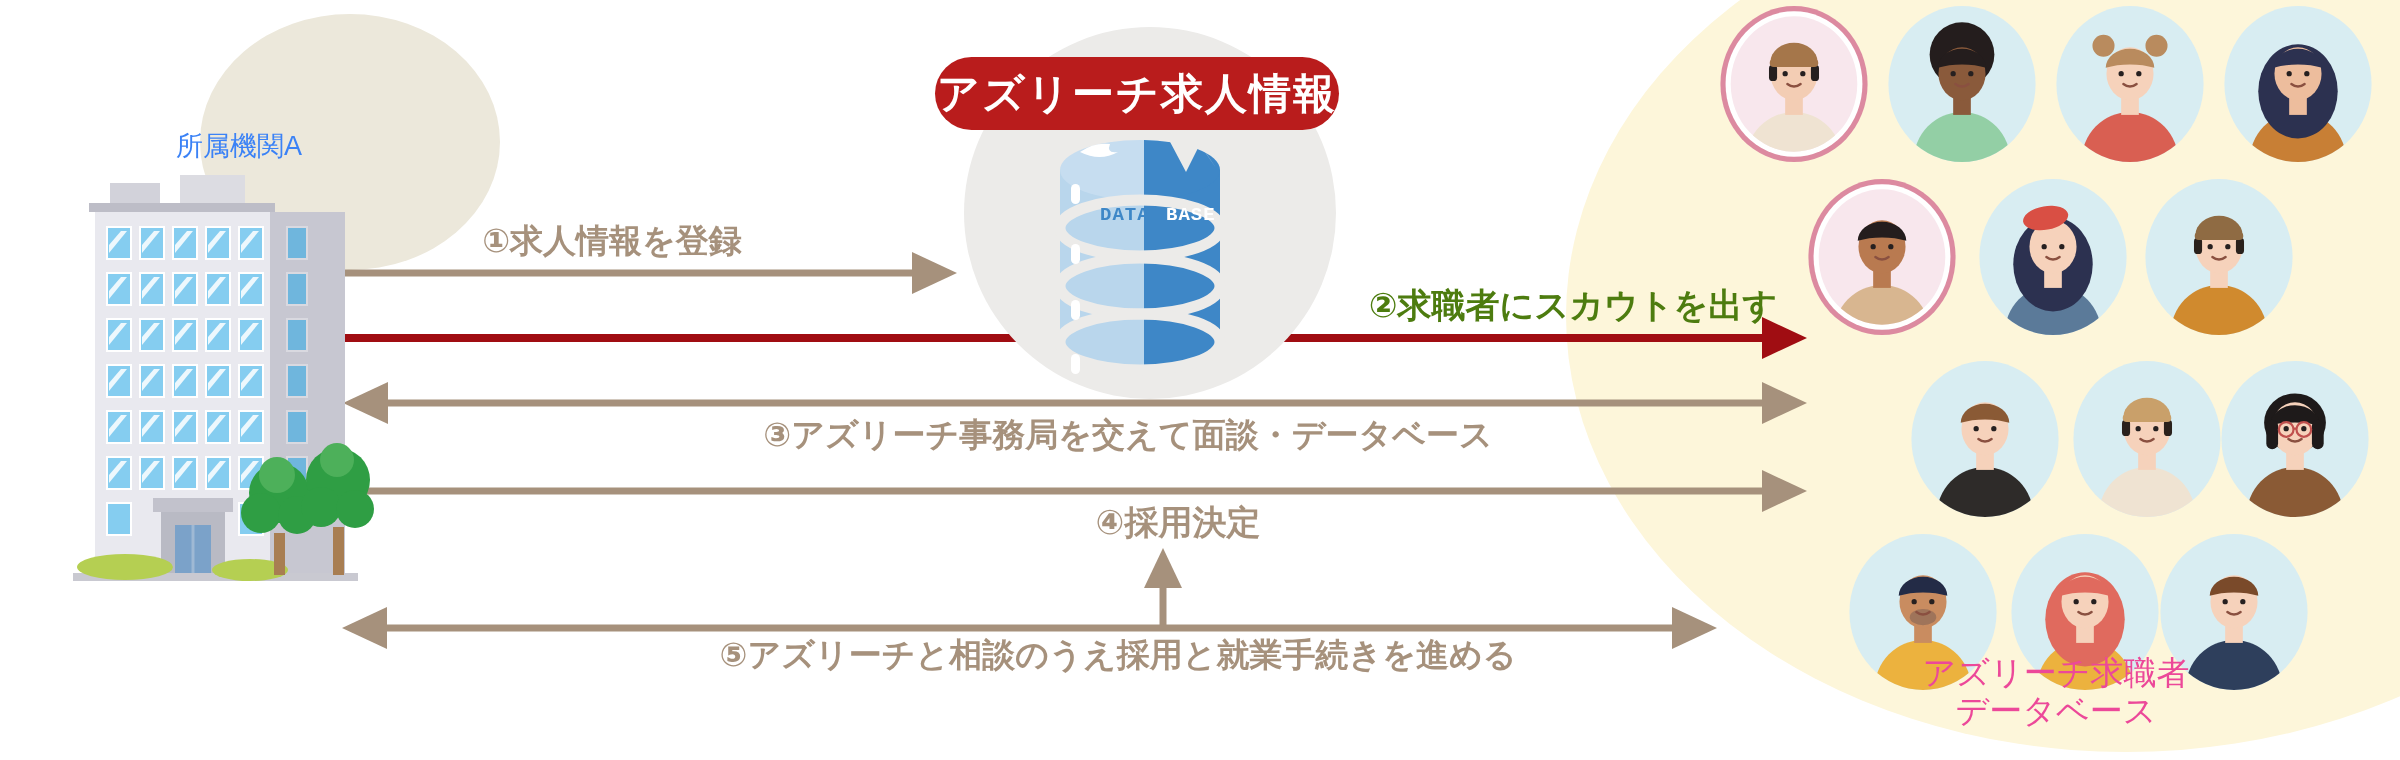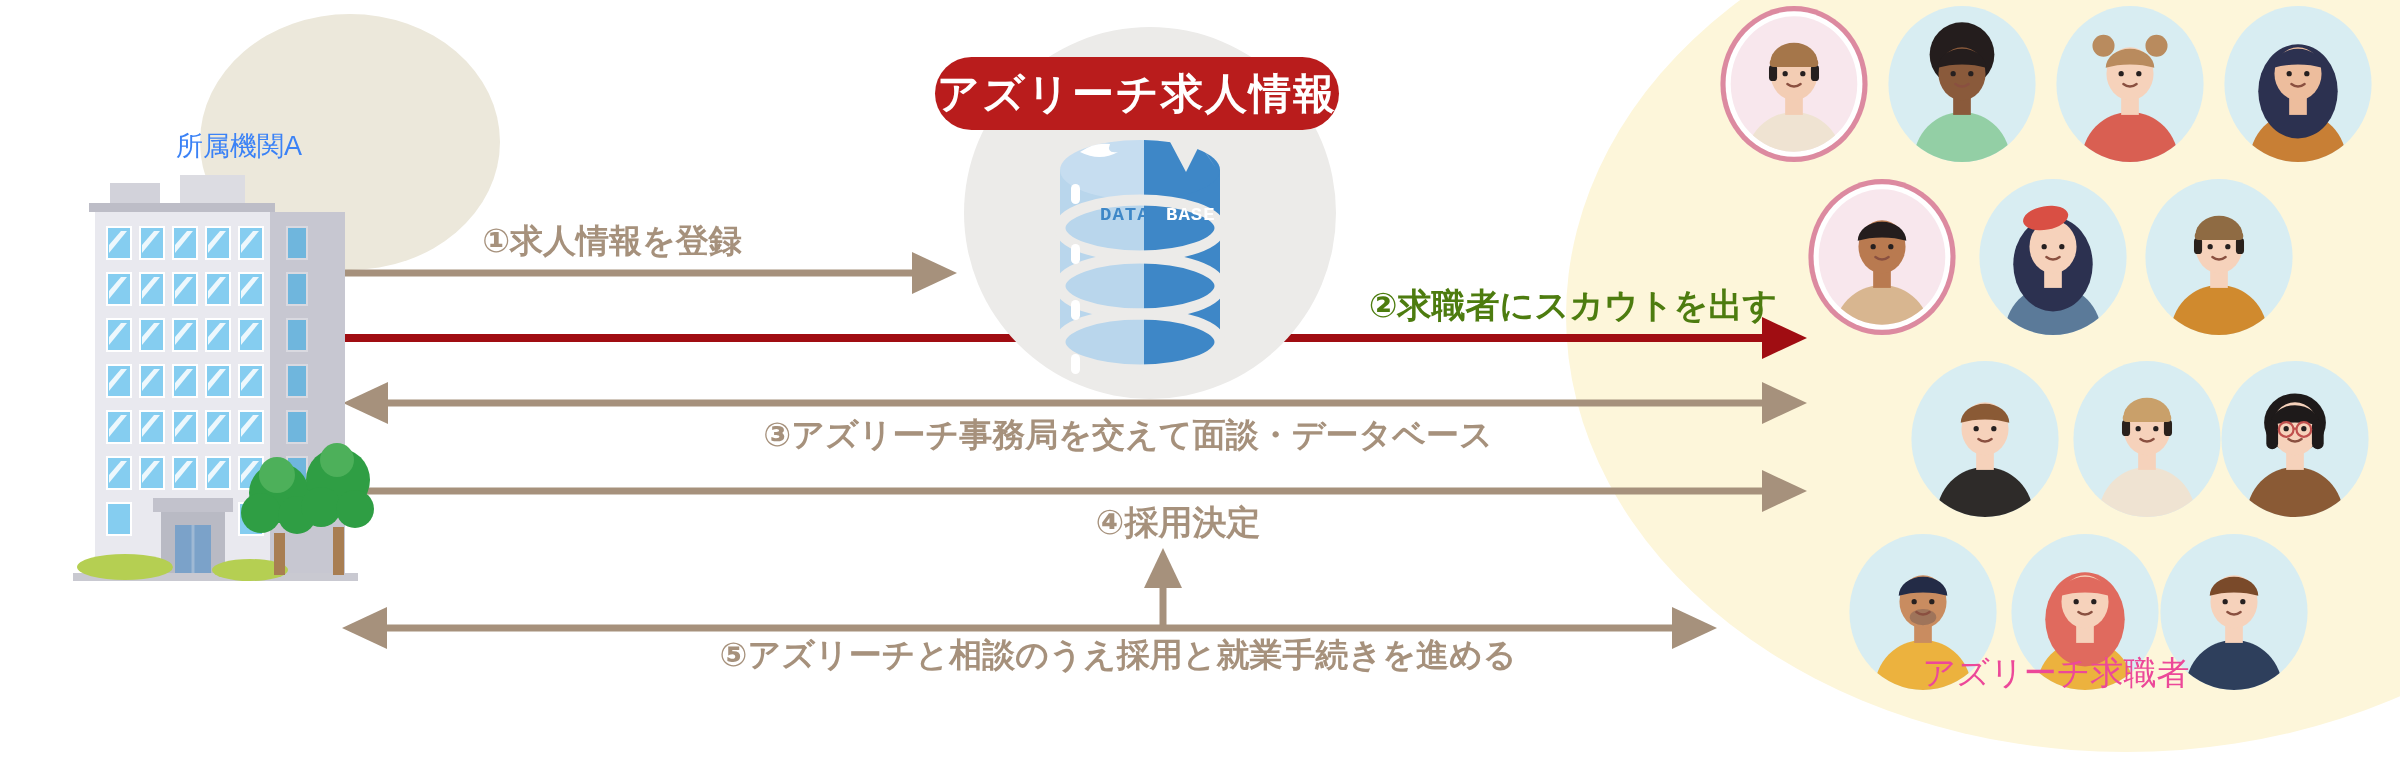--- a/index.html
+++ b/index.html
@@ -489,15 +489,16 @@
             <path d="M33.5,42 a16.5,13 0 0 1 33,0 a28,12 0 0 0 -33,0 Z" fill="#7a4a2a"></path>
             <circle cx="44" cy="46" r="1.8" fill="#262020"></circle>
             <circle cx="56" cy="46" r="1.8" fill="#262020"></circle>
             <path d="M45.5,53 Q50,56.5 54.5,53" stroke="#8a5040" stroke-width="1.6" fill="none" stroke-linecap="round"></path>
           </g>
         </svg></div>
     </div>
 
   <div class="seeker-caption">
     <div>アズリーチ求職者</div>
+    <div>データベース</div>
   </div>
 
 </div>
 
 </body></html>

